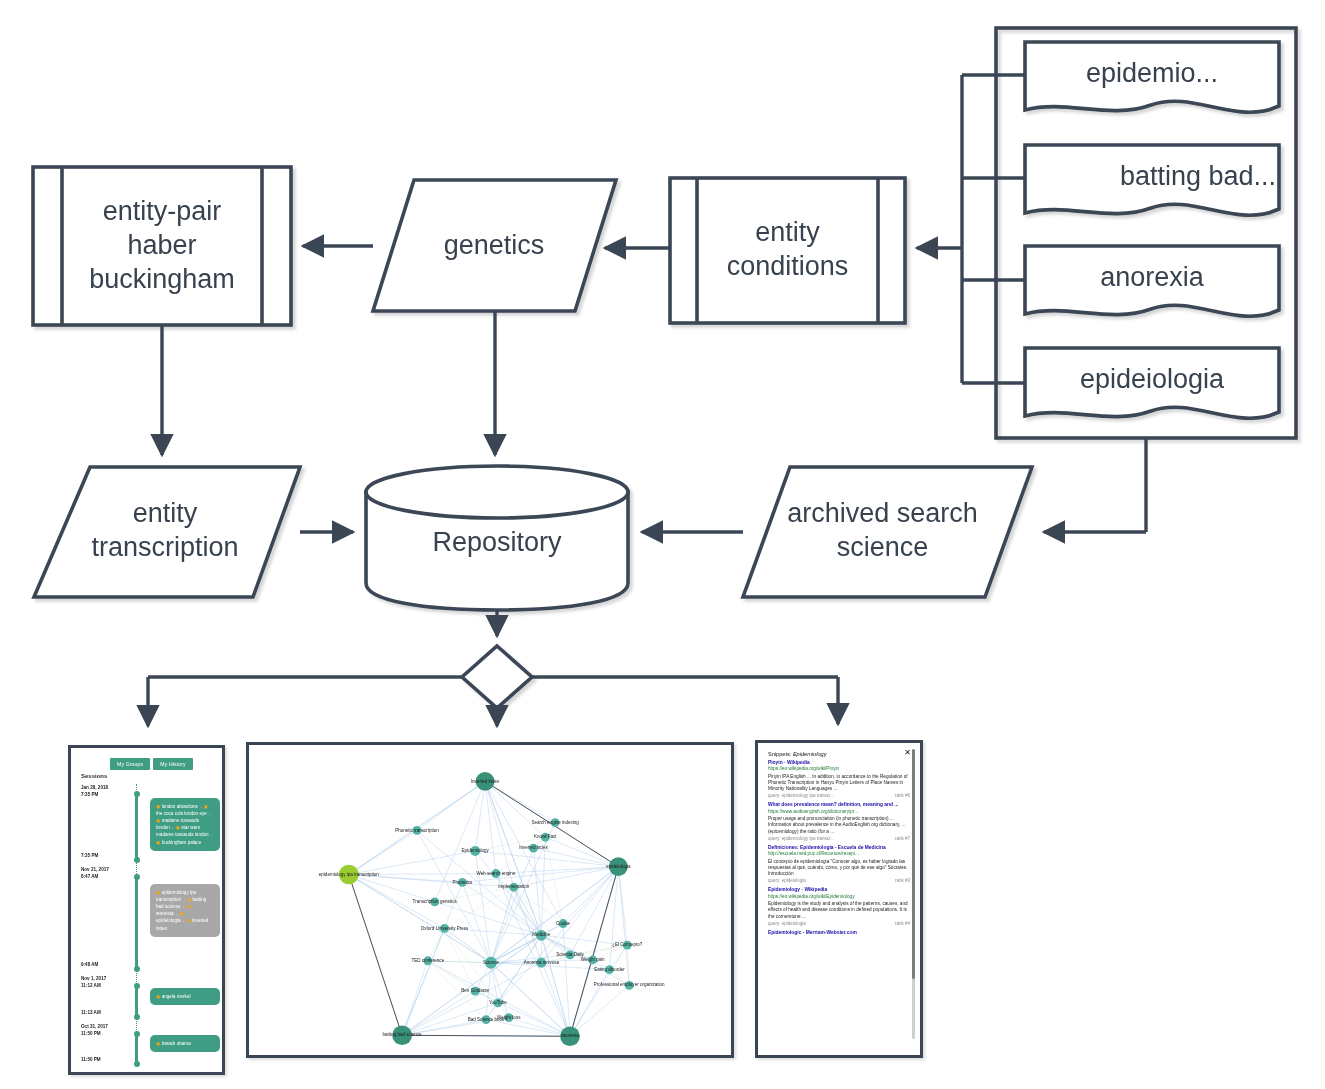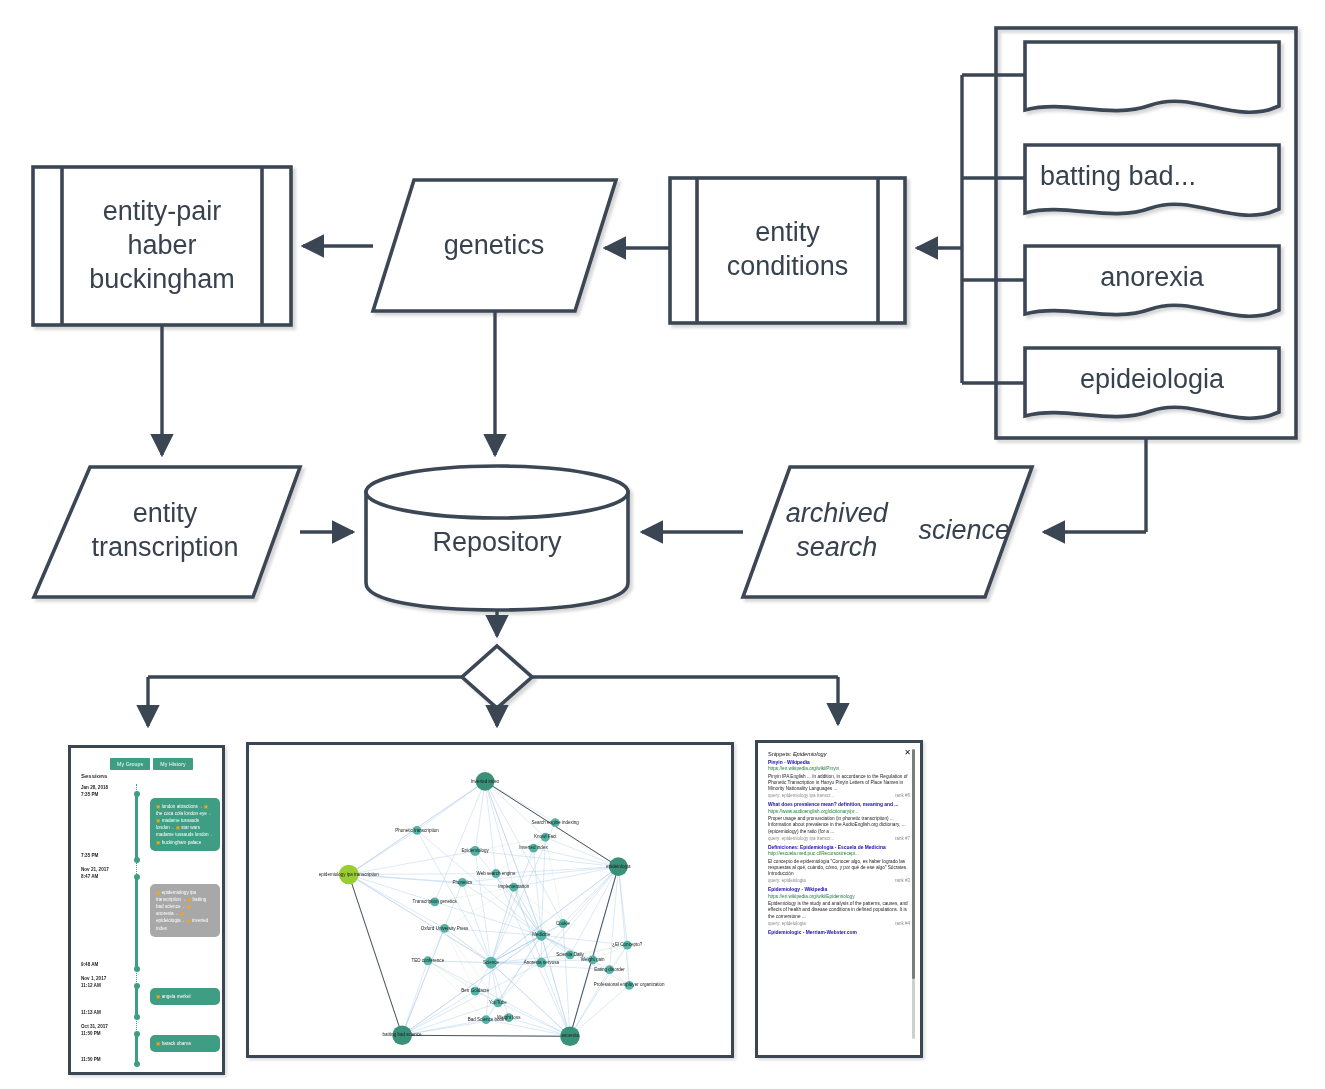--- a/index.html
+++ b/index.html
@@ -150,40 +150,43 @@
 
   <div class="nodeLabel big" style="left:394px;top:224px;width:200px;height:44px;">
     <span>genetics</span>
   </div>
 
   <div class="nodeLabel big" style="left:697px;top:200px;width:181px;height:100px;flex-direction:column;">
     <span>entity</span>
     <span>conditions</span>
   </div>
 
-  <div class="nodeLabel doc" style="left:991px;top:155px;width:254px;height:44px;">
+  <div class="nodeLabel doc" style="left:1025px;top:52px;width:254px;height:44px;">
+    <span>epidemio...</span>
+  </div>
+  <div class="nodeLabel doc" style="left:1071px;top:155px;width:254px;height:44px;">
     <span>batting bad...</span>
   </div>
   <div class="nodeLabel doc" style="left:1025px;top:256px;width:254px;height:44px;">
     <span>anorexia</span>
   </div>
   <div class="nodeLabel doc" style="left:1025px;top:358px;width:254px;height:44px;">
     <span>epideiologia</span>
   </div>
 
   <div class="nodeLabel big" style="left:55px;top:486px;width:220px;height:90px;flex-direction:column;">
     <span>entity</span>
     <span>transcription</span>
   </div>
 
   <div class="nodeLabel big" style="left:380px;top:521px;width:234px;height:44px;align-items:center;">
     <span>Repository</span>
   </div>
 
-  <div class="nodeLabel big" style="left:755px;top:486px;width:255px;height:90px;font-style:italic;">
+  <div class="nodeLabel big" style="left:755px;top:486px;width:255px;height:90px;flex-direction:column;">
     <span>archived search</span>
     <span>science</span>
   </div>
 
   <div class="shot" id="tl-panel">
     <div class="tl-inner">
 
       <div class="tl-tabs">
         <div class="tl-tab">My Groups</div>
         <div class="tl-tab">My History</div>

